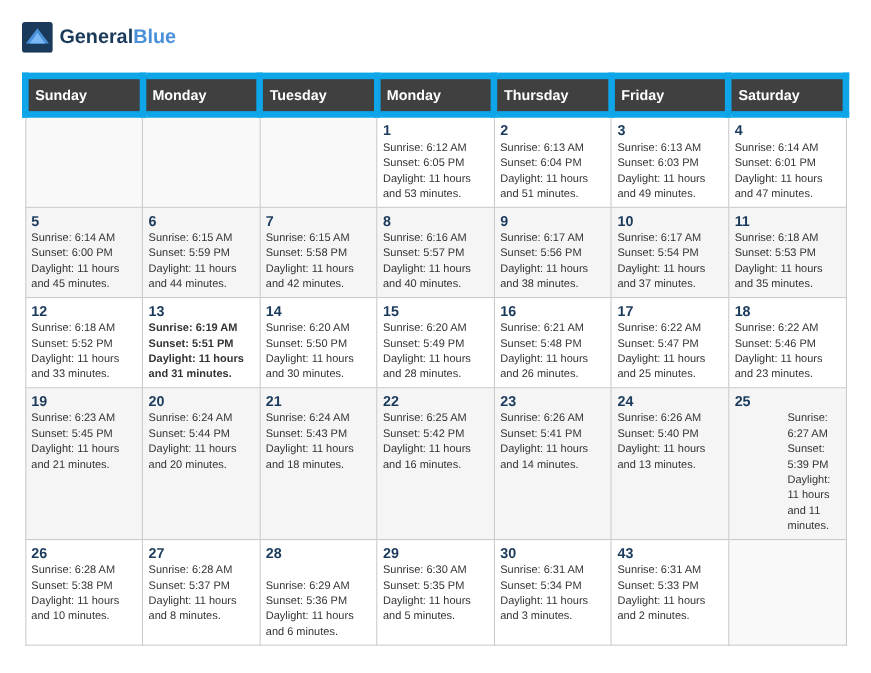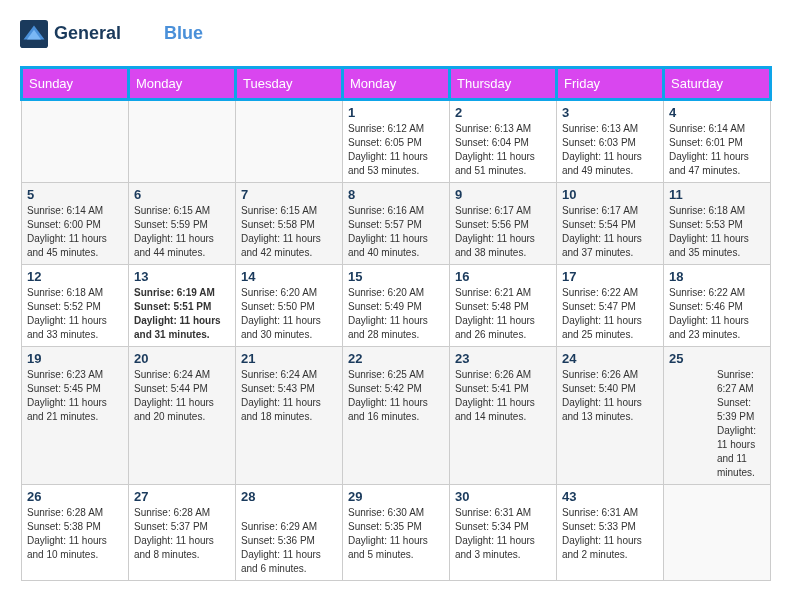--- a/index.html
+++ b/index.html
@@ -16,21 +16,20 @@
       margin-bottom: 10px;
     }
     .logo-text {
       font-size: 18px;
       font-weight: bold;
       color: #1a3a5c;
       line-height: 1.1;
     }
     .logo-text span {
       color: #4a90d9;
-      padding-left: 43px;
     }
     .logo-icon {
       width: 28px;
       height: 28px;
       margin-right: 6px;
     }
     .title-section {
       text-align: right;
       margin-bottom: 4px;
     }
@@ -42,27 +41,27 @@
     .calendar-subtitle {
       font-size: 16px;
       color: #333;
     }
     table {
       width: 100%;
       border-collapse: collapse;
       margin-top: 8px;
     }
     thead tr th {
-      background-color: #d946ef;
+      background-color: #404040;
       color: white;
       font-size: 13px;
-      font-weight: normal;
+      font-weight: bold;
       padding: 7px 6px;
       text-align: left;
-      border: 3px solid #0ea5e9;
+      border: 6px solid #0ea5e9;
     }
     tbody tr td {
       border: 1px solid #ccc;
       vertical-align: top;
       padding: 4px 5px;
       font-size: 10.5px;
       color: #222;
       width: 14.28%;
       min-height: 80px;
       background: #fff;

